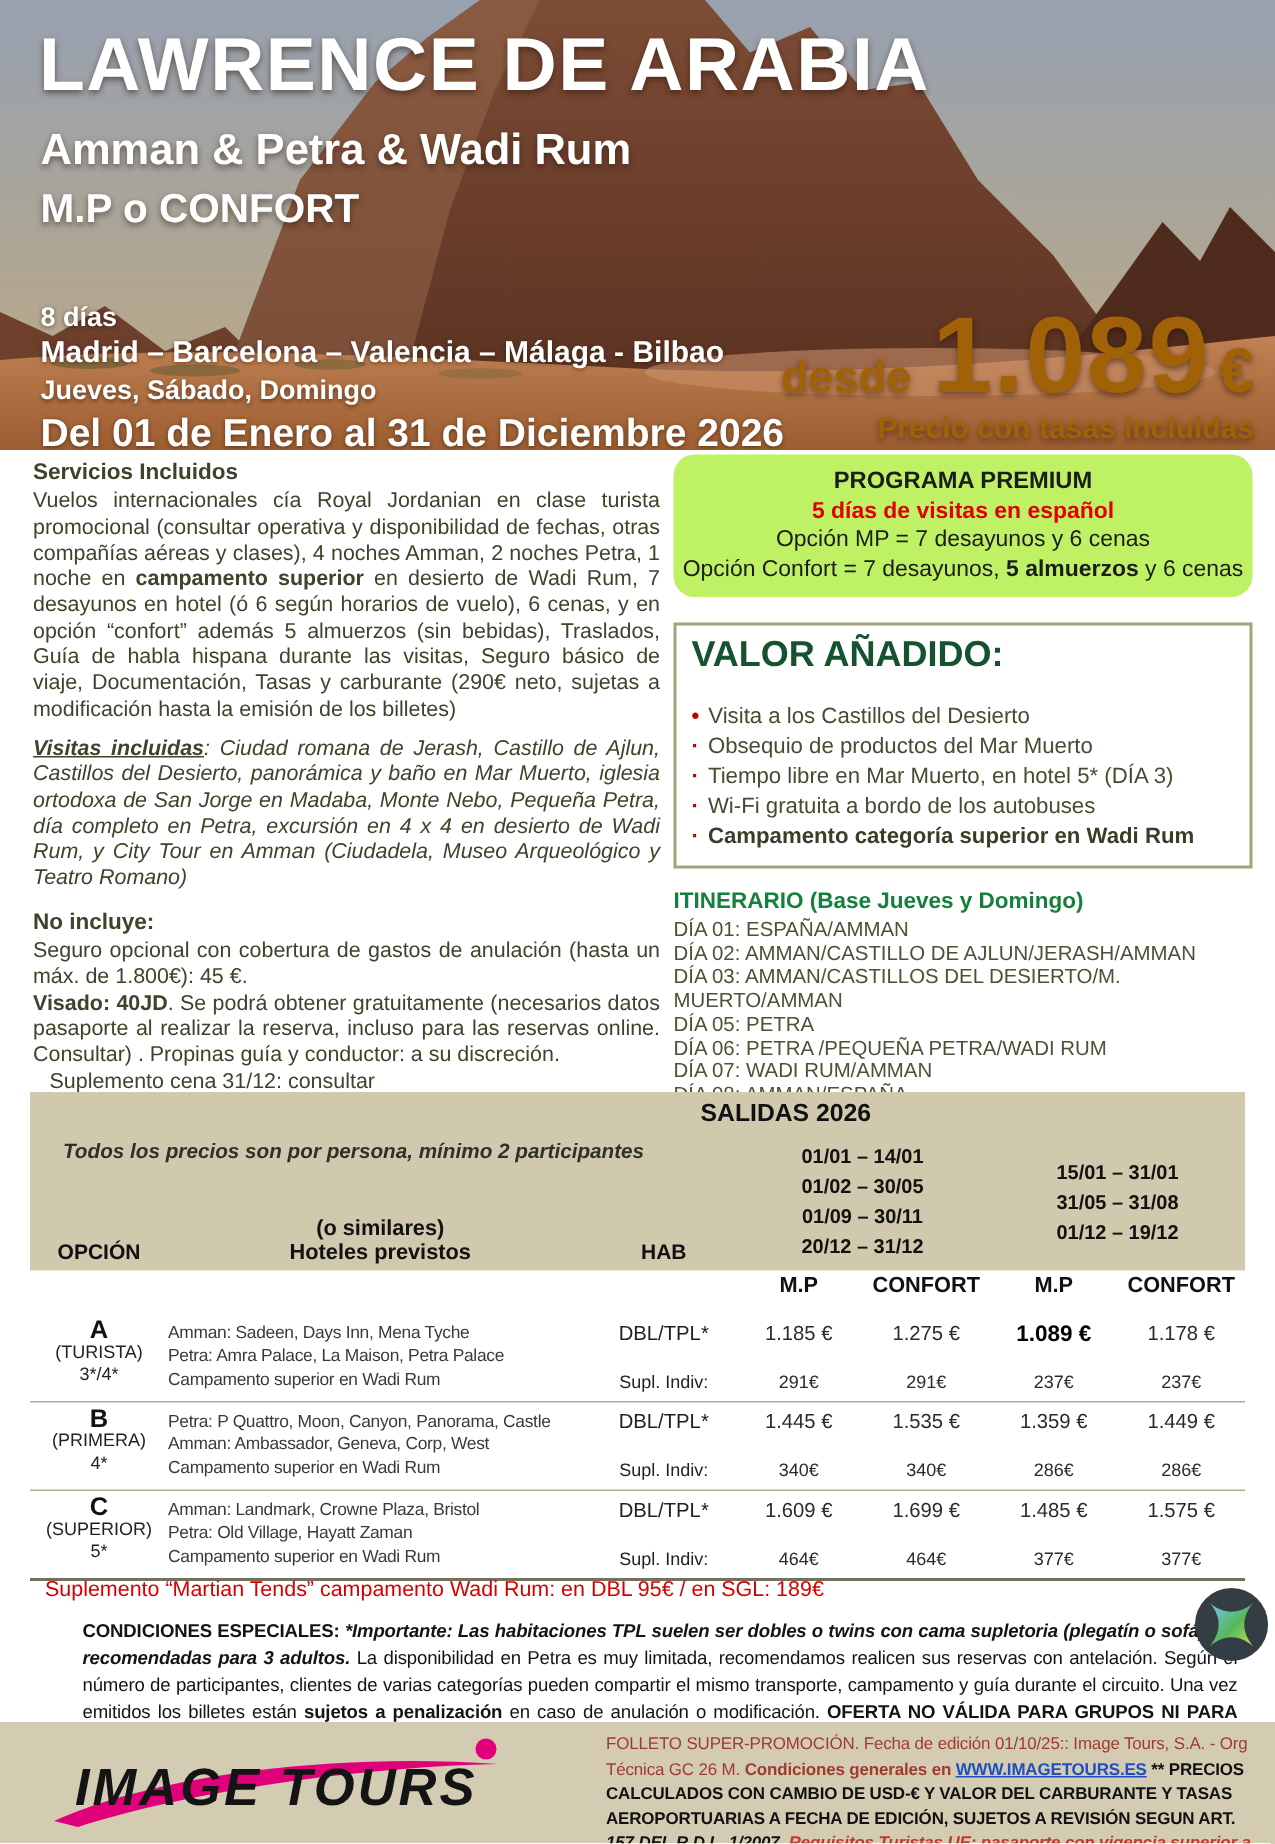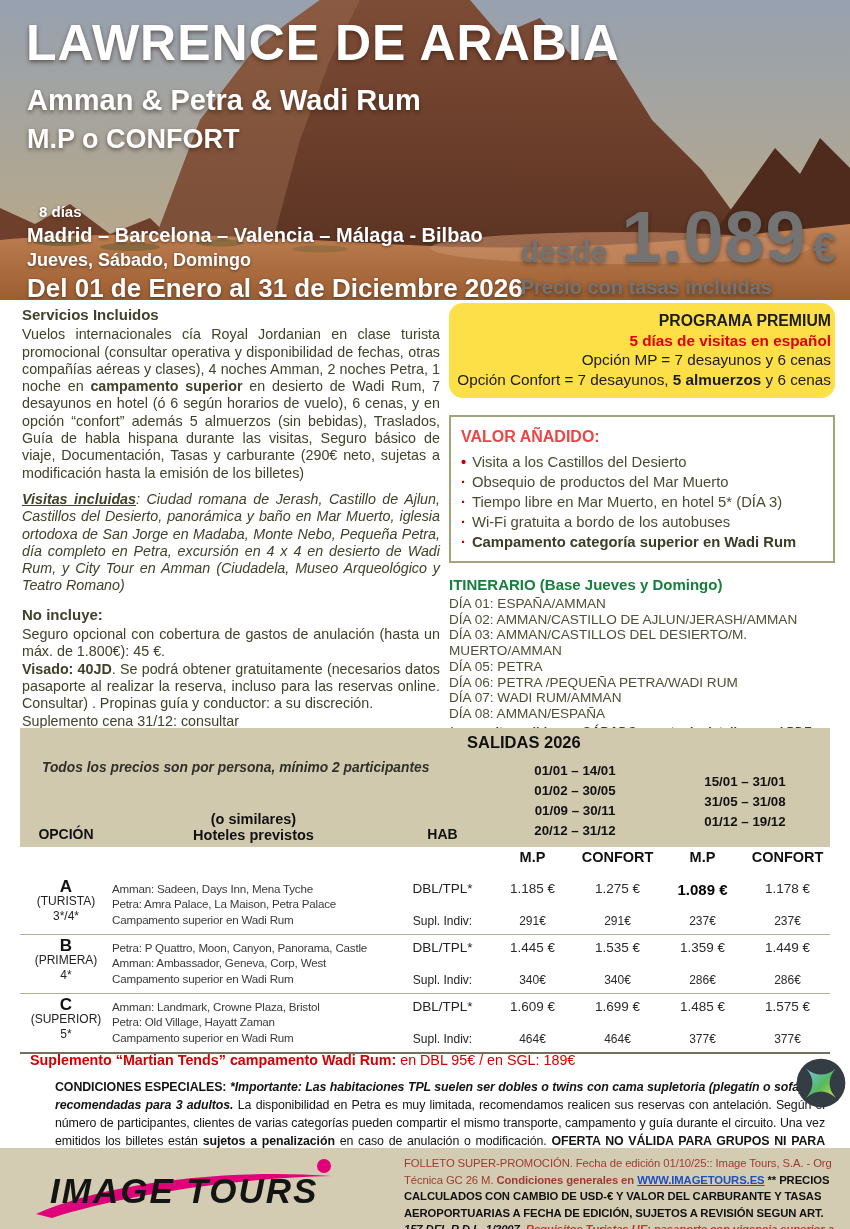--- a/index.html
+++ b/index.html
@@ -10,49 +10,49 @@
   .hero{position:absolute;left:0;top:0;width:850px;height:300px;overflow:hidden;}
   .hero svg.bg{position:absolute;left:0;top:0;width:100%;height:100%;}
   .hero-text{position:absolute;color:#fff;font-weight:bold;text-shadow:0 2px 4px rgba(40,20,10,.55);}
   .hero-title{left:26px;top:14px;font-size:50px;letter-spacing:1px;}
   .hero-sub{left:27px;top:84px;font-size:29px;}
   .hero-board{left:27px;top:124px;font-size:27px;}
   .hero-program{right:16px;top:148px;font-size:37px;color:#f8f400;letter-spacing:.5px;
                 text-shadow:0 2px 3px rgba(60,30,10,.6);}
   .hero-left{position:absolute;left:27px;top:200px;color:#fff;font-weight:bold;
              text-shadow:0 1px 3px rgba(40,20,10,.6);}
-  .hl-days{font-size:15px;line-height:23px;margin-left:12px;}
+  .hl-days{font-size:18px;line-height:23px;}
   .hl-cities{font-size:20px;line-height:25px;}
   .hl-dow{font-size:18px;line-height:24px;}
   .hl-dates{font-size:26px;line-height:30px;margin-top:1px;}
-  .hero-price{position:absolute;right:14px;top:206px;text-align:left;color:#737373;
+  .hero-price{position:absolute;right:14px;top:206px;text-align:right;color:#a16207;
               text-shadow:0 2px 4px rgba(40,20,10,.55);}
   .hp-row{display:flex;align-items:baseline;justify-content:flex-end;gap:14px;}
   .hp-from{font-size:30px;font-weight:bold;}
   .hp-amount{font-size:72px;font-weight:bold;letter-spacing:1px;line-height:62px;}
   .hp-cur{font-size:42px;font-weight:bold;margin-left:-8px;}
   .hp-note{font-size:20px;font-weight:bold;margin-top:4px;}
 
   
   .leftcol{position:absolute;left:22px;top:306px;width:418px;color:#42412b;
            font-size:14.3px;line-height:17.3px;text-align:justify;}
   .sec-title{font-weight:bold;font-size:15px;margin-bottom:3px;}
   .para{margin:0 0 9px 0;}
   .visits{font-style:italic;margin:9px 0;}
   .visits .lead{font-weight:bold;text-decoration:underline;}
   .b{font-weight:bold;}
 
   
   .rightcol{position:absolute;left:449px;top:303px;width:386px;}
-  .premium{background:#fde047;border-radius:14px;padding:8px 4px 9px;text-align:right;
+  .premium{background:#bef264;border-radius:14px;padding:8px 4px 9px;text-align:center;
            color:#1c1c1c;font-size:15.3px;line-height:19.5px;}
   .premium .t{font-weight:bold;font-size:15.8px;}
   .premium .hl{color:#e00000;font-weight:bold;}
   .valor{margin-top:17px;border:2px solid #a3a37c;background:#fff;padding:7px 10px 9px;}
-  .valor-title{color:#ef4444;font-weight:bold;font-size:16px;line-height:26px;margin-bottom:2px;}
+  .valor-title{color:#14532d;font-weight:bold;font-size:24px;line-height:26px;margin-bottom:18px;}
   .valor-item{color:#4a4a32;font-size:14.8px;line-height:20px;display:flex;gap:6px;}
   .valor-item .dot{color:#c00000;font-weight:bold;}
   .valor-item.bold-item{font-weight:bold;color:#3c3c28;}
   .itin{margin-top:13px;color:#514f35;}
   .itin-title{font-size:15px;font-weight:bold;line-height:18px;margin-bottom:2px;color:#15803d;}
   .itin-day{font-size:13.6px;line-height:15.7px;}
   .itin-note{font-size:12.6px;font-weight:bold;font-style:italic;color:#3c3b28;margin-top:3px;}
 
   
   .band{position:absolute;left:20px;top:728px;width:810px;height:119px;background:#d0c9ad;}
@@ -82,21 +82,21 @@
        align-items:center;padding:2px 0 6px;}
   .hab .r1{font-size:13.5px;color:#222;}
   .hab .r2{font-size:12px;color:#222;}
   .pc{display:flex;flex-direction:column;justify-content:space-between;
       align-items:center;padding:2px 0 6px;}
   .pc .v{font-size:13.5px;color:#2b2b2b;}
   .pc .v.featured{font-weight:bold;font-size:15px;color:#000;}
   .pc .sv{font-size:12px;color:#2b2b2b;}
 
   .martian{position:absolute;left:30px;top:1052px;font-size:14.3px;color:#d40000;}
-  .martian .mb{font-weight:bold;}
+  .martian .mb{font-weight:normal;}
 
   .conds{position:absolute;left:55px;top:1078px;width:770px;font-size:12.4px;
          line-height:18px;color:#141414;text-align:justify;letter-spacing:-0.1px;}
   .conds .bi{font-weight:bold;font-style:italic;}
 
   .badge{position:absolute;left:795px;top:1057px;width:52px;height:52px;}
 
   
   .footer{position:absolute;left:0;top:1148px;width:850px;height:81px;background:#d3ccb3;}
   .logo{position:absolute;left:22px;top:8px;width:370px;height:66px;}
@@ -162,21 +162,21 @@
     </div>
   </div>
 
   <div class="leftcol">
     <div class="sec-title">Servicios Incluidos</div>
     <p class="para"><span>Vuelos internacionales cía Royal Jordanian en clase turista promocional (consultar operativa y disponibilidad de fechas, otras compañías aéreas y clases), 4 noches Amman, 2 noches Petra, 1 noche en </span><span class="b">campamento superior</span><span> en desierto de Wadi Rum, 7 desayunos en hotel (ó 6 según horarios de vuelo),  6 cenas, y en opción “confort” además 5 almuerzos (sin bebidas), Traslados, Guía de habla hispana durante las visitas, Seguro básico de viaje, Documentación, Tasas y carburante (290€ neto, sujetas a modificación hasta la emisión de los billetes)</span></p>
     <p class="para visits"><span class="lead">Visitas incluidas</span><span>: Ciudad romana de Jerash, Castillo de Ajlun, Castillos del Desierto, panorámica y baño en Mar Muerto, iglesia ortodoxa de San Jorge en Madaba, Monte Nebo, Pequeña Petra, día completo en Petra, excursión en 4 x 4 en desierto de Wadi Rum, y City Tour en Amman (Ciudadela, Museo Arqueológico y Teatro Romano)</span></p>
     <div class="sec-title" style="margin-top:11px;">No incluye:</div>
     <p class="para" style="margin-bottom:0;">Seguro opcional con cobertura de gastos de anulación (hasta un máx. de  1.800€): 45 €.</p>
     <p class="para" style="margin-bottom:0;"><span class="b">Visado: 40JD</span><span>. Se podrá obtener gratuitamente (necesarios datos pasaporte al realizar la reserva, incluso para las reservas online. Consultar) . Propinas guía y conductor: a su discreción.</span></p>
-    <p class="para" style="margin-bottom:0;">Suplemento cena 31/12: consultar</p>
+    <p class="para" style="margin-bottom:0;margin-left:11px;">Suplemento cena 31/12: consultar</p>
   </div>
 
   <div class="rightcol">
     <div class="premium">
       <div class="t">PROGRAMA PREMIUM</div>
       <div class="hl">5 días de visitas en español</div>
       <div>Opción MP = 7 desayunos y 6 cenas</div>
       <div><span>Opción Confort = 7 desayunos, </span><span class="b">5 almuerzos</span><span> y 6 cenas</span></div>
     </div>
 

